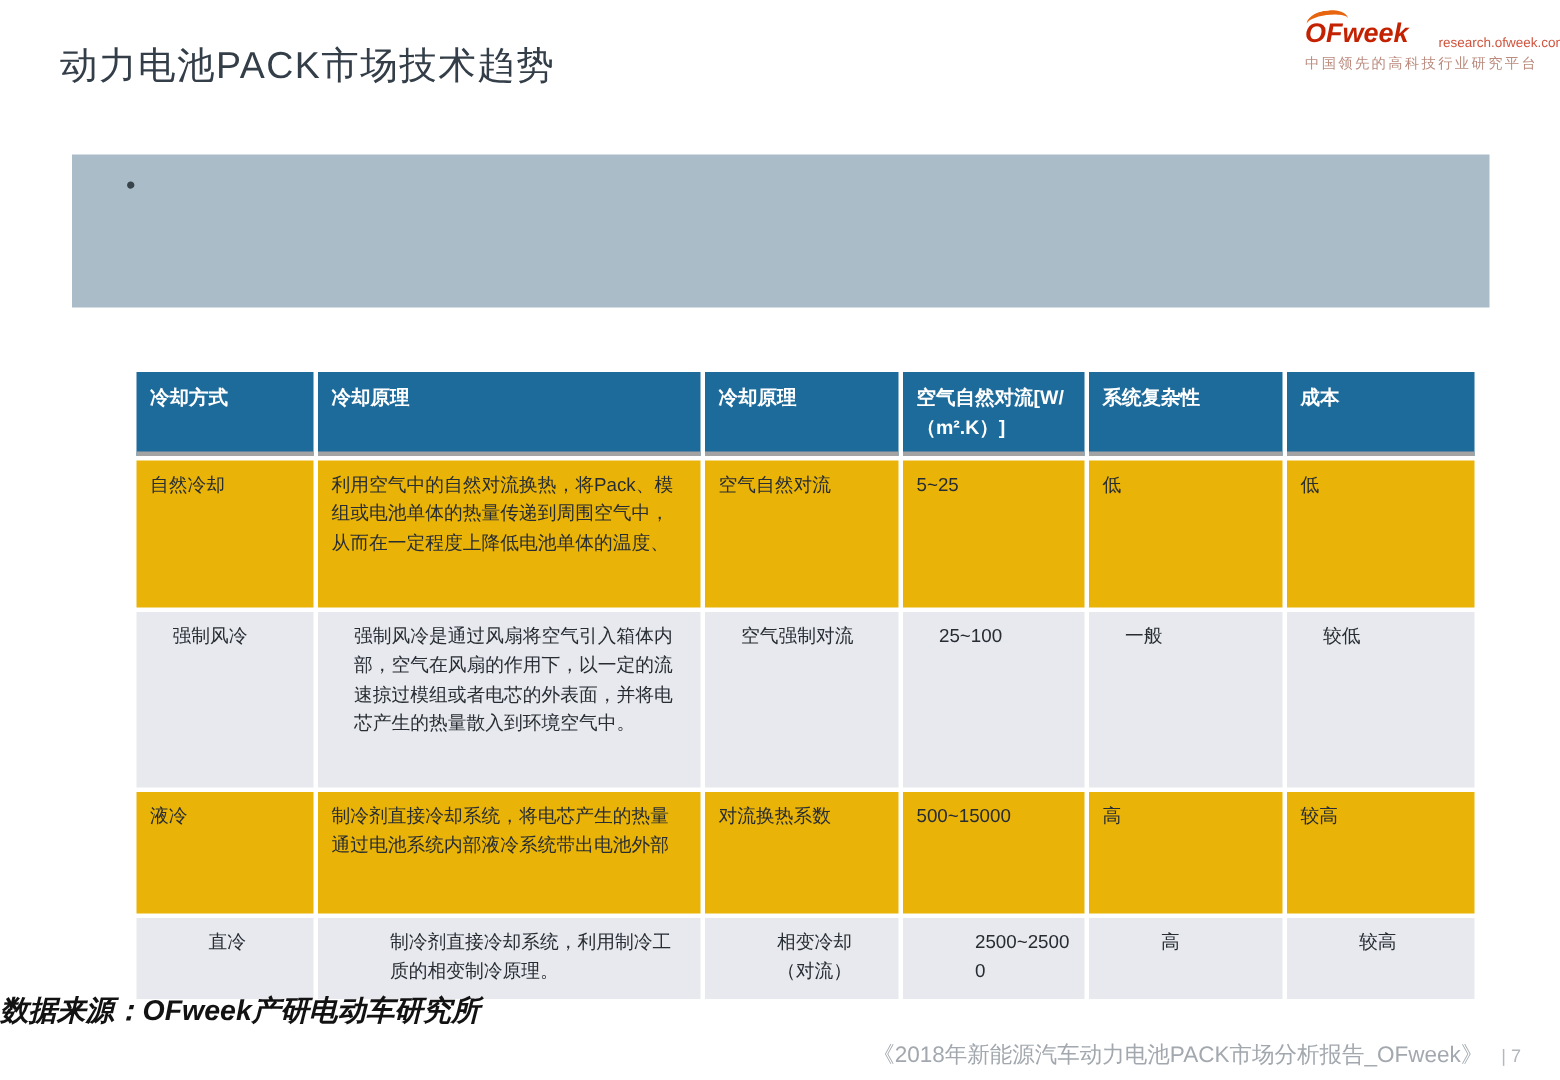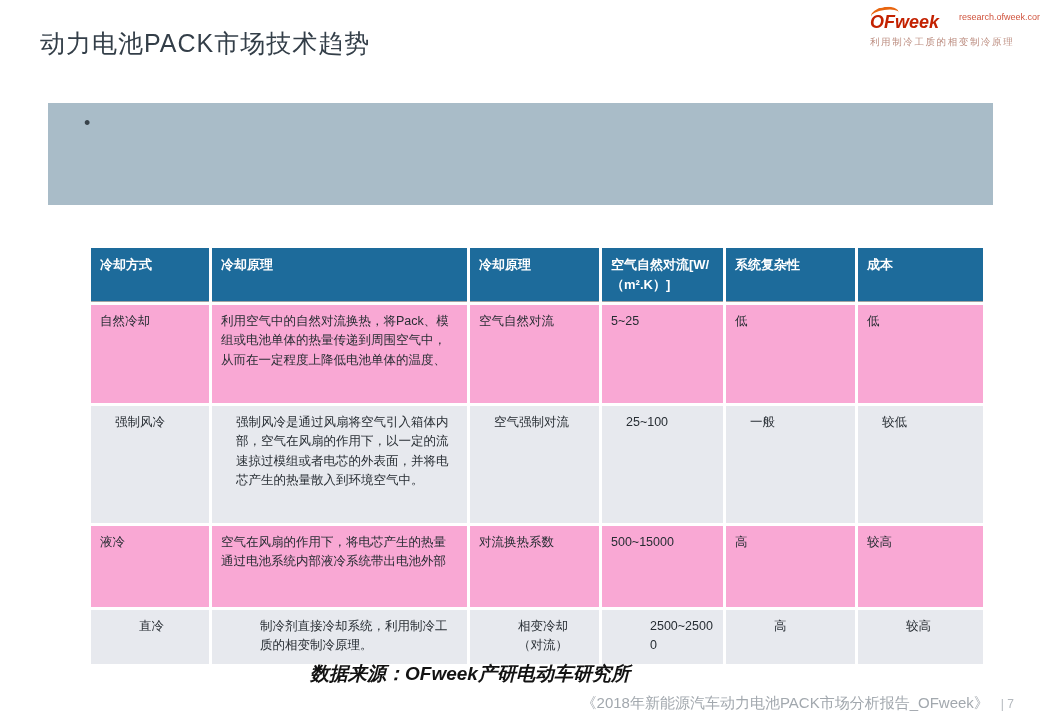--- a/index.html
+++ b/index.html
@@ -9,21 +9,21 @@
   }
 
   
   .title {
     position:absolute; left:40px; top:27px; margin:0;
     font-size:25px; font-weight:normal; color:#333e48; letter-spacing:1px;
   }
 
   
   .logo { position:absolute; top:12px; right:18px; width:152px; }
-  .logo-row1 { position:relative; display:flex; align-items:flex-start; }
+  .logo-row1 { position:relative; display:flex; align-items:flex-end; }
   .logo-swoosh {
     position:absolute; top:-5px; left:1px; width:28px; height:12px;
     border-top:3px solid #e8650f; border-radius:50%; transform:rotate(-8deg);
   }
   .logo-brand { color:#c32100; font-weight:bold; font-style:italic; font-size:18px; }
   .logo-site { color:#d0543e; font-size:9px; margin-left:20px; }
   .logo-division { color:#c32100; font-weight:bold; font-size:27px; letter-spacing:4px; margin-top:1px; }
   .logo-tagline { color:#bb8b7e; font-size:9.5px; letter-spacing:1.6px; margin-top:3px; white-space:nowrap; }
 
   
@@ -38,36 +38,36 @@
   }
 
   
   .cool-table {
     position:absolute; left:88px; top:245px; width:877px;
     border-collapse:separate; border-spacing:3px; table-layout:fixed;
   }
   .cool-table th {
     background:#1d6b9b; color:#ffffff; font-size:13px; font-weight:bold;
     text-align:left; vertical-align:top; padding:7px 9px; height:35px;
-    border-bottom:1px solid #a3a3a3; word-break:break-all; line-height:1.5;
+    border-bottom:3px solid #a3a3a3; word-break:break-all; line-height:1.5;
   }
   .cool-table td {
     font-size:12.5px; color:#272d33; vertical-align:top;
     padding:7px 9px; line-height:1.55; word-break:break-all;
   }
-  .row-odd td  { background:#f9a8d4;margin-top:46px; }
+  .row-odd td  { background:#eab308;margin-top:46px; }
   .row-even td { background:#e7e9ee; }
   .h-r1 td { height:84px; }
   .h-r2 td { height:103px;padding-left:24px; }
   .h-r3 td { height:67px; }
   .h-r4 td { height:40px;padding-left:48px; }
 
   
   .source {
-    position:absolute; top:661px; left:0; right:100px; text-align:center;
+    position:absolute; top:661px; left:0; right:100px; text-align:left;
     font-size:19px; font-weight:bold; font-style:italic; color:#121212;
   }
   .footer {
     position:absolute; top:694px; right:26px; 
     font-size:15px; color:#a2a8ae;
   }
   .page-group { font-size:12px; color:#b3b8bd; margin-left:12px; }
 </style>
 </head>
 <body>
@@ -75,21 +75,21 @@
 <div class="slide">
 
   <h1 class="title">动力电池PACK市场技术趋势</h1>
 
   <div class="logo">
     <div class="logo-row1">
       <span class="logo-swoosh"></span>
       <span class="logo-brand">OFweek</span>
       <span class="logo-site">research.ofweek.com</span>
     </div>
-    <div class="logo-tagline">利用制冷工质的相变制冷原理</div>
+    <div class="logo-tagline">中国领先的高科技行业研究平台</div>
   </div>
 
   <div class="highlight">
     <span class="bullet">•</span>
   </div>
 
   <table class="cool-table">
     <colgroup>
       <col style="width:118px">
         <col style="width:255px">
@@ -120,21 +120,21 @@
       <tr class="row-even h-r2">
         <td>强制风冷</td>
         <td>强制风冷是通过风扇将空气引入箱体内部，空气在风扇的作用下，以一定的流速掠过模组或者电芯的外表面，并将电芯产生的热量散入到环境空气中。</td>
         <td>空气强制对流</td>
         <td>25~100</td>
         <td>一般</td>
         <td>较低</td>
       </tr>
       <tr class="row-odd h-r3">
         <td>液冷</td>
-        <td>空气在风扇的作用下，将电芯产生的热量通过电池系统内部液冷系统带出电池外部</td>
+        <td>制冷剂直接冷却系统，将电芯产生的热量通过电池系统内部液冷系统带出电池外部</td>
         <td>对流换热系数</td>
         <td>500~15000</td>
         <td>高</td>
         <td>较高</td>
       </tr>
       <tr class="row-even h-r4">
         <td>直冷</td>
         <td>制冷剂直接冷却系统，利用制冷工质的相变制冷原理。</td>
         <td>相变冷却（对流）</td>
         <td>2500~25000</td>

